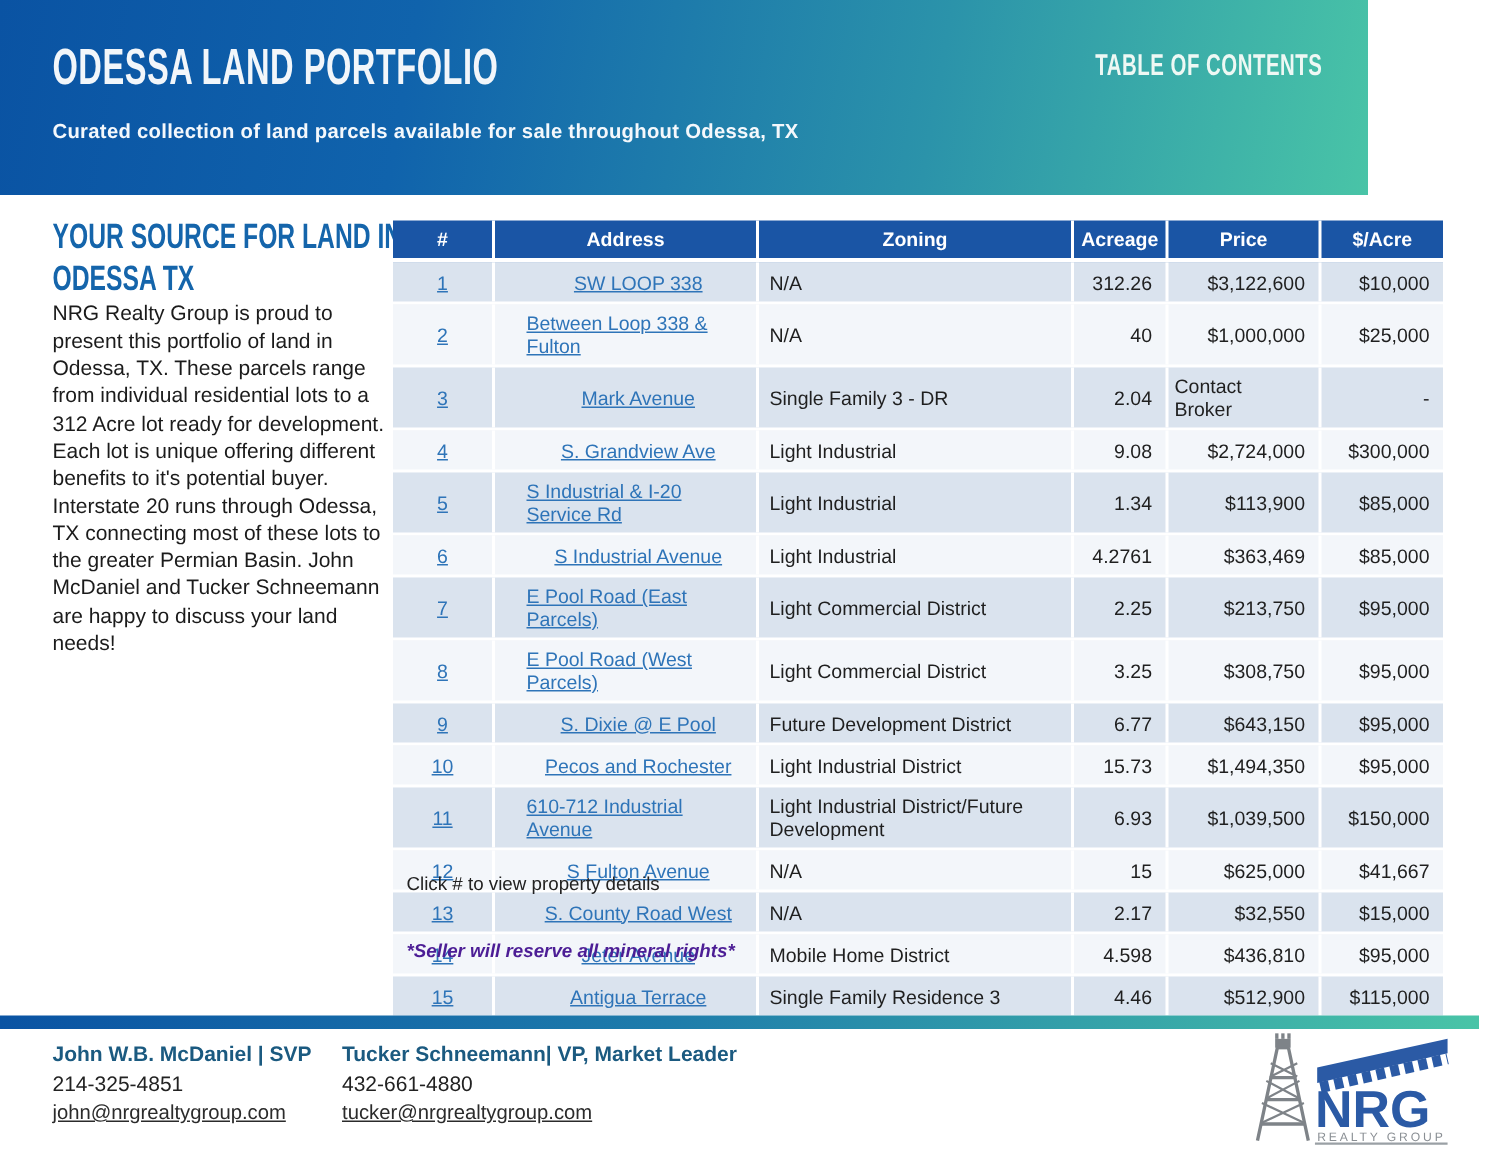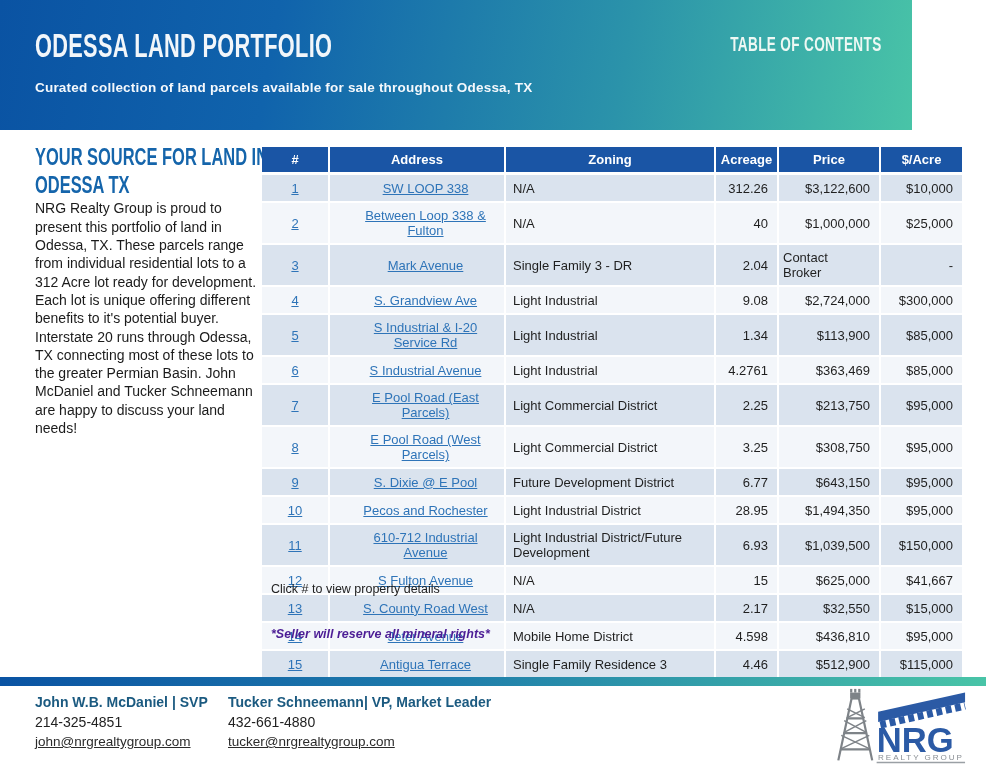--- a/index.html
+++ b/index.html
@@ -30,21 +30,21 @@
   .th{box-sizing:border-box;color:#fff;font-weight:bold;font-size:13px;text-align:center;
       padding:5px 4px;border-right:2px solid #fff;}
   .th:last-child{border-right:none;}
   .tr{display:grid;grid-template-columns:var(--cols);border-bottom:2px solid #fff;}
   .tr.odd{background:#dae3ee;}
   .tr.even{background:#f3f6fa;}
   .td{box-sizing:border-box;font-size:13px;color:#1f1f1f;padding:5px 4px;min-height:26px;
       border-right:2px solid #fff;display:flex;align-items:center;}
   .td:last-child{border-right:none;}
   .c-num{justify-content:center;}
-  .c-addr{justify-content:center;text-align:center;margin-left:17px;}
+  .c-addr{justify-content:center;margin-left:17px;}
   .c-zoning{justify-content:flex-start;padding-left:7px;line-height:15px;}
   .c-acre,.c-price,.c-peracre{justify-content:flex-end;padding-right:9px;}
   .c-price.center{justify-content:center;padding-right:22px;}
   a.link{color:#2e74b8;text-decoration:underline;cursor:pointer;}
 
   
   .notes{position:absolute;left:271px;top:582px;font-size:12.5px;line-height:15.5px;color:#222;}
   .mineral{position:absolute;left:271px;top:627px;font-size:12.5px;font-style:italic;
            font-weight:bold;color:#4c1d95;}
 
@@ -194,21 +194,21 @@
           <div class="td c-peracre">$95,000</div>
         </div>
         <div class="tr even">
           <div class="td c-num">
             <a class="link" href="#">10</a>
           </div>
           <div class="td c-addr">
             <a class="link" href="#">Pecos and Rochester</a>
           </div>
           <div class="td c-zoning">Light Industrial District</div>
-          <div class="td c-acre">28.95</div>
+          <div class="td c-acre">15.73</div>
           <div class="td c-price">$1,494,350</div>
           <div class="td c-peracre">$95,000</div>
         </div>
         <div class="tr odd">
           <div class="td c-num">
             <a class="link" href="#">11</a>
           </div>
           <div class="td c-addr">
             <a class="link" href="#">610-712 Industrial Avenue</a>
           </div>

